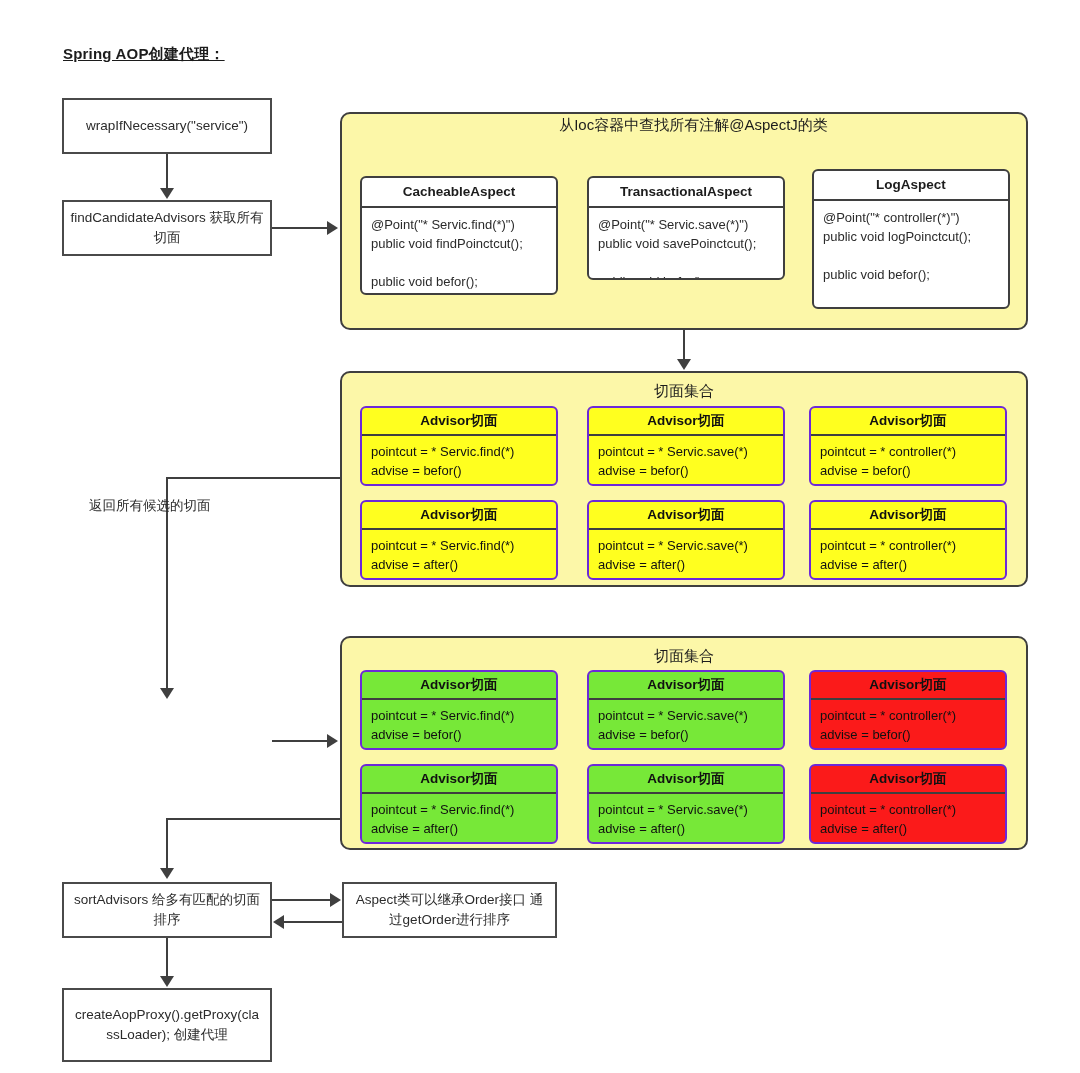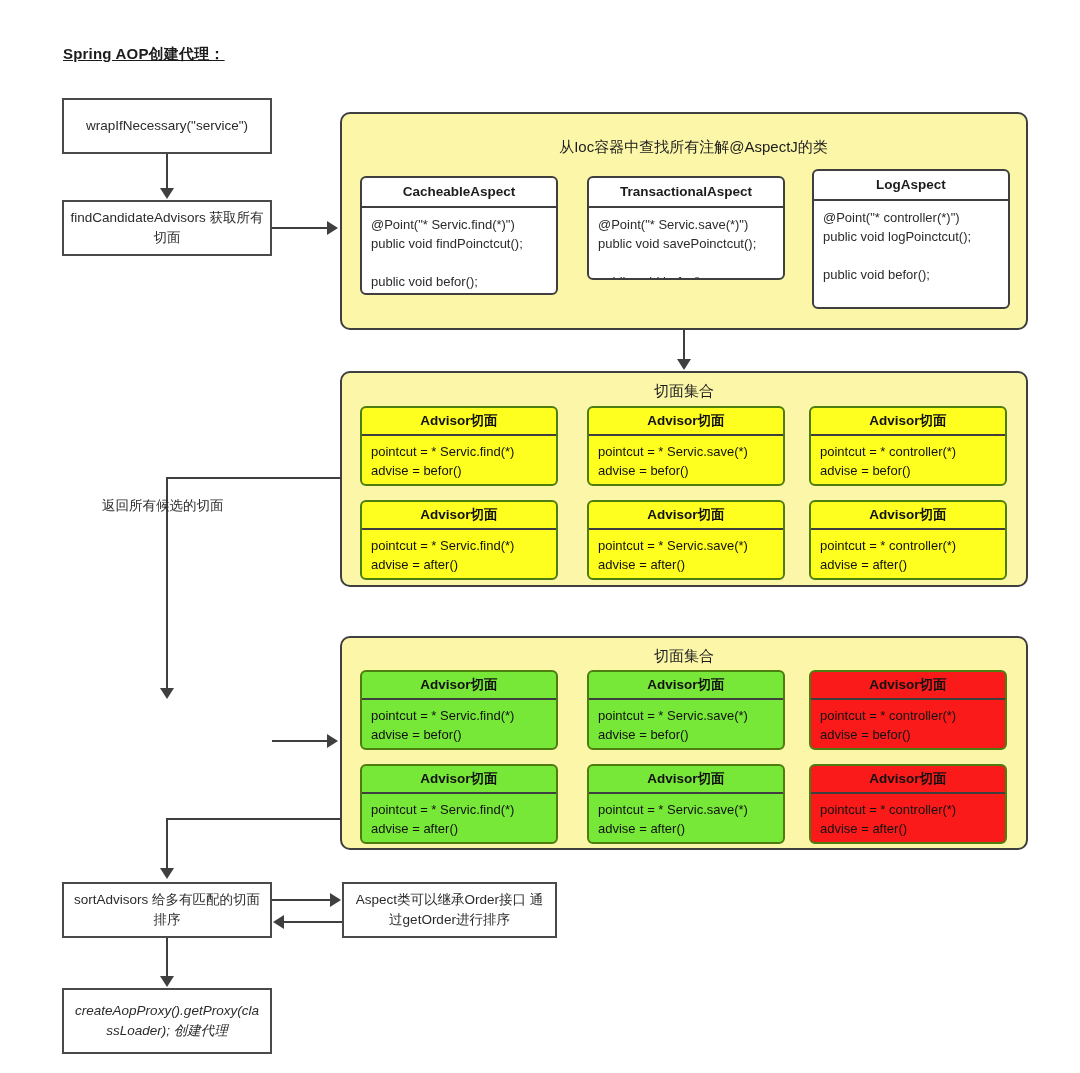--- a/index.html
+++ b/index.html
@@ -81,21 +81,21 @@
     padding: 7px 9px 4px 9px;
     font-size: 13px;
     line-height: 19px;
     color: #2b2b2b;
     white-space: pre-wrap;
   }
 
   
   .advisor {
     position: absolute;
-    border: 2px solid #4d7c0f;
+    border: 2px solid #6d28d9;
     border-radius: 6px;
     box-sizing: border-box;
     overflow: hidden;
   }
   .advisor .adv-head {
     text-align: center;
     font-size: 13.5px;
     font-weight: bold;
     line-height: 26px;
     height: 28px;
@@ -161,35 +161,35 @@
 给多有匹配的切面排序</div>
 
   <div class="hline" style="left:272px; top:899px; width:58px;"></div>
   <div class="arrow-r" style="left:330px; top:893px;"></div>
   <div class="hline" style="left:284px; top:921px; width:58px;"></div>
   <div class="arrow-l" style="left:273px; top:915px;"></div>
 
   <div class="vline" style="left:166px; top:938px; height:42px;"></div>
   <div class="arrow-d" style="left:160px; top:976px;"></div>
 
-  <div class="node proc" style="left:62px; top:988px; width:210px; height:66px;font-style:italic;">createAopProxy().getProxy(cla
+  <div class="node proc" style="left:62px; top:988px; width:210px; height:74px;">createAopProxy().getProxy(cla
 ssLoader);
 创建代理</div>
 
   <div class="hline" style="left:166px; top:477px; width:176px;"></div>
   <div class="vline" style="left:166px; top:477px; height:212px;"></div>
   <div class="arrow-d" style="left:160px; top:688px;"></div>
-  <div class="edge-label" style="left:102px; top:497px;">返回所有候选的切面</div>
+  <div class="edge-label" style="left:89px; top:497px;">返回所有候选的切面</div>
 
   <div class="hline" style="left:166px; top:818px; width:176px;"></div>
   <div class="vline" style="left:166px; top:818px; height:52px;"></div>
   <div class="arrow-d" style="left:160px; top:868px;"></div>
 
   <div class="node panel" style="left:340px; top:112px; width:688px; height:218px;">
-    <div class="panel-title" style="top:24px;padding-left:19px;">从Ioc容器中查找所有注解@AspectJ的类</div>
+    <div class="panel-title" style="top:2px;padding-left:19px;">从Ioc容器中查找所有注解@AspectJ的类</div>
 
     <div class="card" style="left:18px; top:62px; width:198px; height:119px;">
       <div class="card-head">CacheableAspect</div>
       <div class="card-body">@Point("* Servic.find(*)")
 public void findPoinctcut();
 
 public void befor();
 
 public void after();</div>
     </div>

